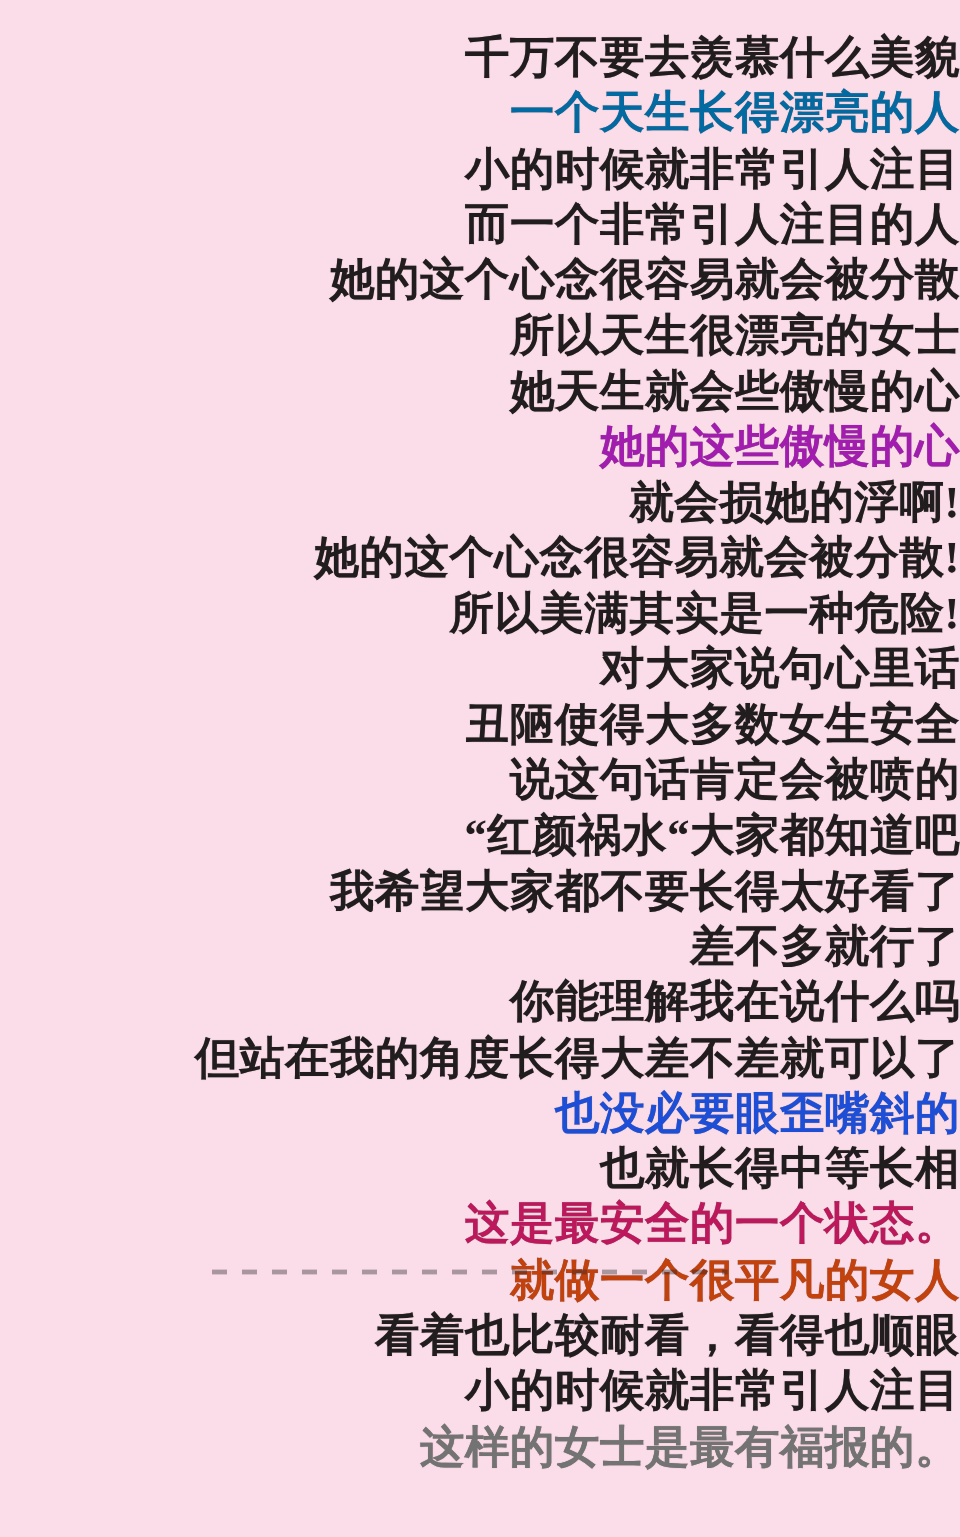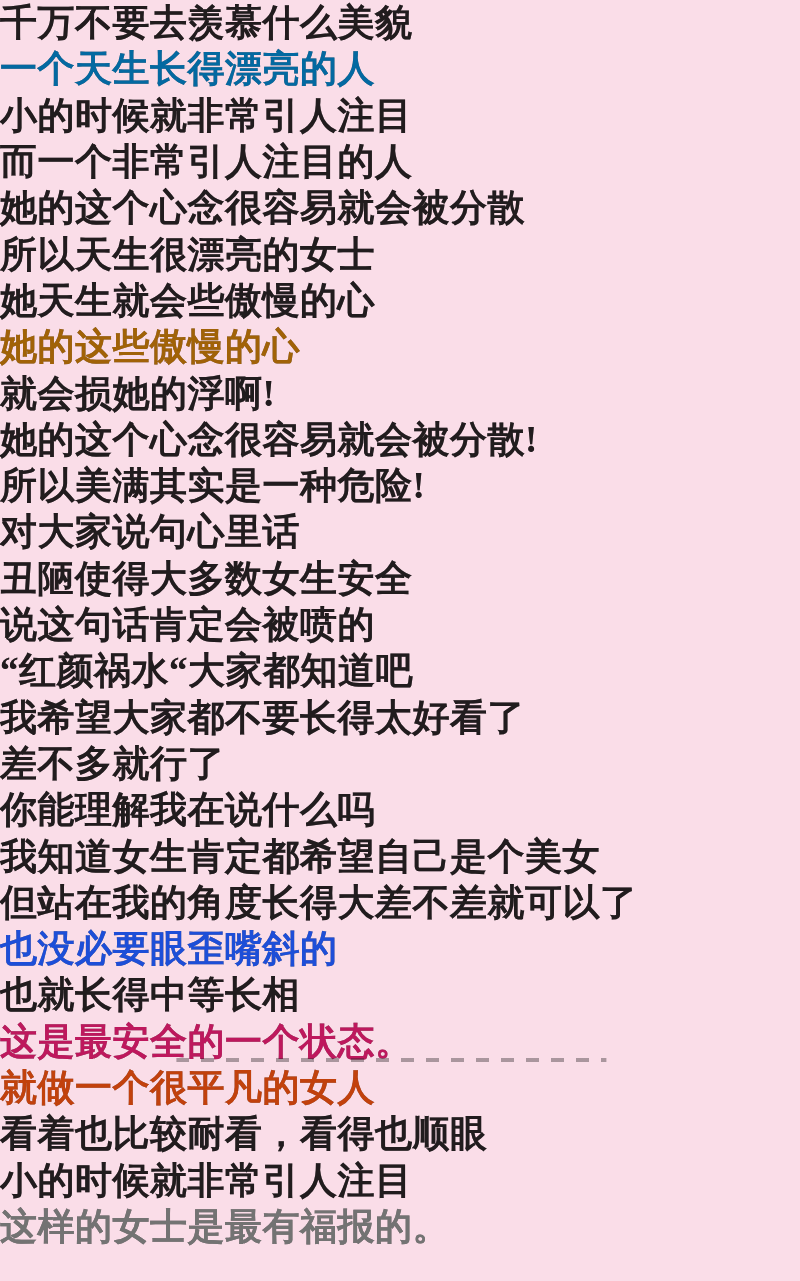--- a/index.html
+++ b/index.html
@@ -10,23 +10,24 @@
     width: 800px;
     height: 1281px;
     overflow: hidden;
     background: #fadde8;
     font-family: "Liberation Serif", "DejaVu Serif", serif;
   }
   .text-panel {
     box-sizing: border-box;
     width: 800px;
     height: 1062px;
+    padding-top: 25px;
     display: flex;
     flex-direction: column;
-    align-items: flex-start;
+    align-items: flex-end;
     position: relative;
   }
   .line {
     height: 46.3px;
     display: flex;
     align-items: center;
     justify-content: center;
     white-space: nowrap;
     font-size: 37px;
     letter-spacing: 0.5px;
@@ -54,32 +55,31 @@
 <body style="background: rgb(250, 221, 232);">
 
 <div class="text-panel">
   <div class="line" style="color: rgb(33, 28, 30);">千万不要去羡慕什么美貌</div>
   <div class="line" style="color: #0369a1;">一个天生长得漂亮的人</div>
   <div class="line" style="color: rgb(33, 28, 30);">小的时候就非常引人注目</div>
   <div class="line" style="color: rgb(33, 28, 30);">而一个非常引人注目的人</div>
   <div class="line" style="color: rgb(33, 28, 30);">她的这个心念很容易就会被分散</div>
   <div class="line" style="color: rgb(33, 28, 30);">所以天生很漂亮的女士</div>
   <div class="line" style="color: rgb(33, 28, 30);">她天生就会些傲慢的心</div>
-  <div class="line" style="color: #a16207;">她的这些傲慢的心</div>
+  <div class="line" style="color: #a21caf;">她的这些傲慢的心</div>
   <div class="line" style="color: rgb(33, 28, 30);">就会损她的浮啊!</div>
   <div class="line" style="color: rgb(33, 28, 30);">她的这个心念很容易就会被分散!</div>
   <div class="line" style="color: rgb(33, 28, 30);">所以美满其实是一种危险!</div>
   <div class="line" style="color: rgb(33, 28, 30);">对大家说句心里话</div>
   <div class="line" style="color: rgb(33, 28, 30);">丑陋使得大多数女生安全</div>
   <div class="line" style="color: rgb(33, 28, 30);">说这句话肯定会被喷的</div>
   <div class="line" style="color: rgb(33, 28, 30);">“红颜祸水“大家都知道吧</div>
   <div class="line" style="color: rgb(33, 28, 30); font-family: Liberation Serif, serif;">我希望大家都不要长得太好看了</div>
   <div class="line" style="color: rgb(33, 28, 30);">差不多就行了</div>
   <div class="line" style="color: rgb(33, 28, 30);">你能理解我在说什么吗</div>
-  <div class="line" style="color: rgb(33, 28, 30);">我知道女生肯定都希望自己是个美女</div>
   <div class="line" style="color: rgb(33, 28, 30);">但站在我的角度长得大差不差就可以了</div>
   <div class="line" style="color: #1d4ed8; font-family: Liberation Serif, serif;">也没必要眼歪嘴斜的</div>
   <div class="line" style="color: rgb(33, 28, 30);">也就长得中等长相</div>
   <div class="line" style="color: #be185d;">这是最安全的一个状态。</div>
   <div class="line" style="color: #c2410c;">就做一个很平凡的女人</div>
   <div class="line" style="color: rgb(33, 28, 30);">看着也比较耐看，看得也顺眼</div>
   <div class="line" style="color: rgb(33, 28, 30);">小的时候就非常引人注目</div>
   <div class="line" style="color: #737373;">这样的女士是最有福报的。</div>
   <div class="cropped-next-line-strip"></div>
 </div>

